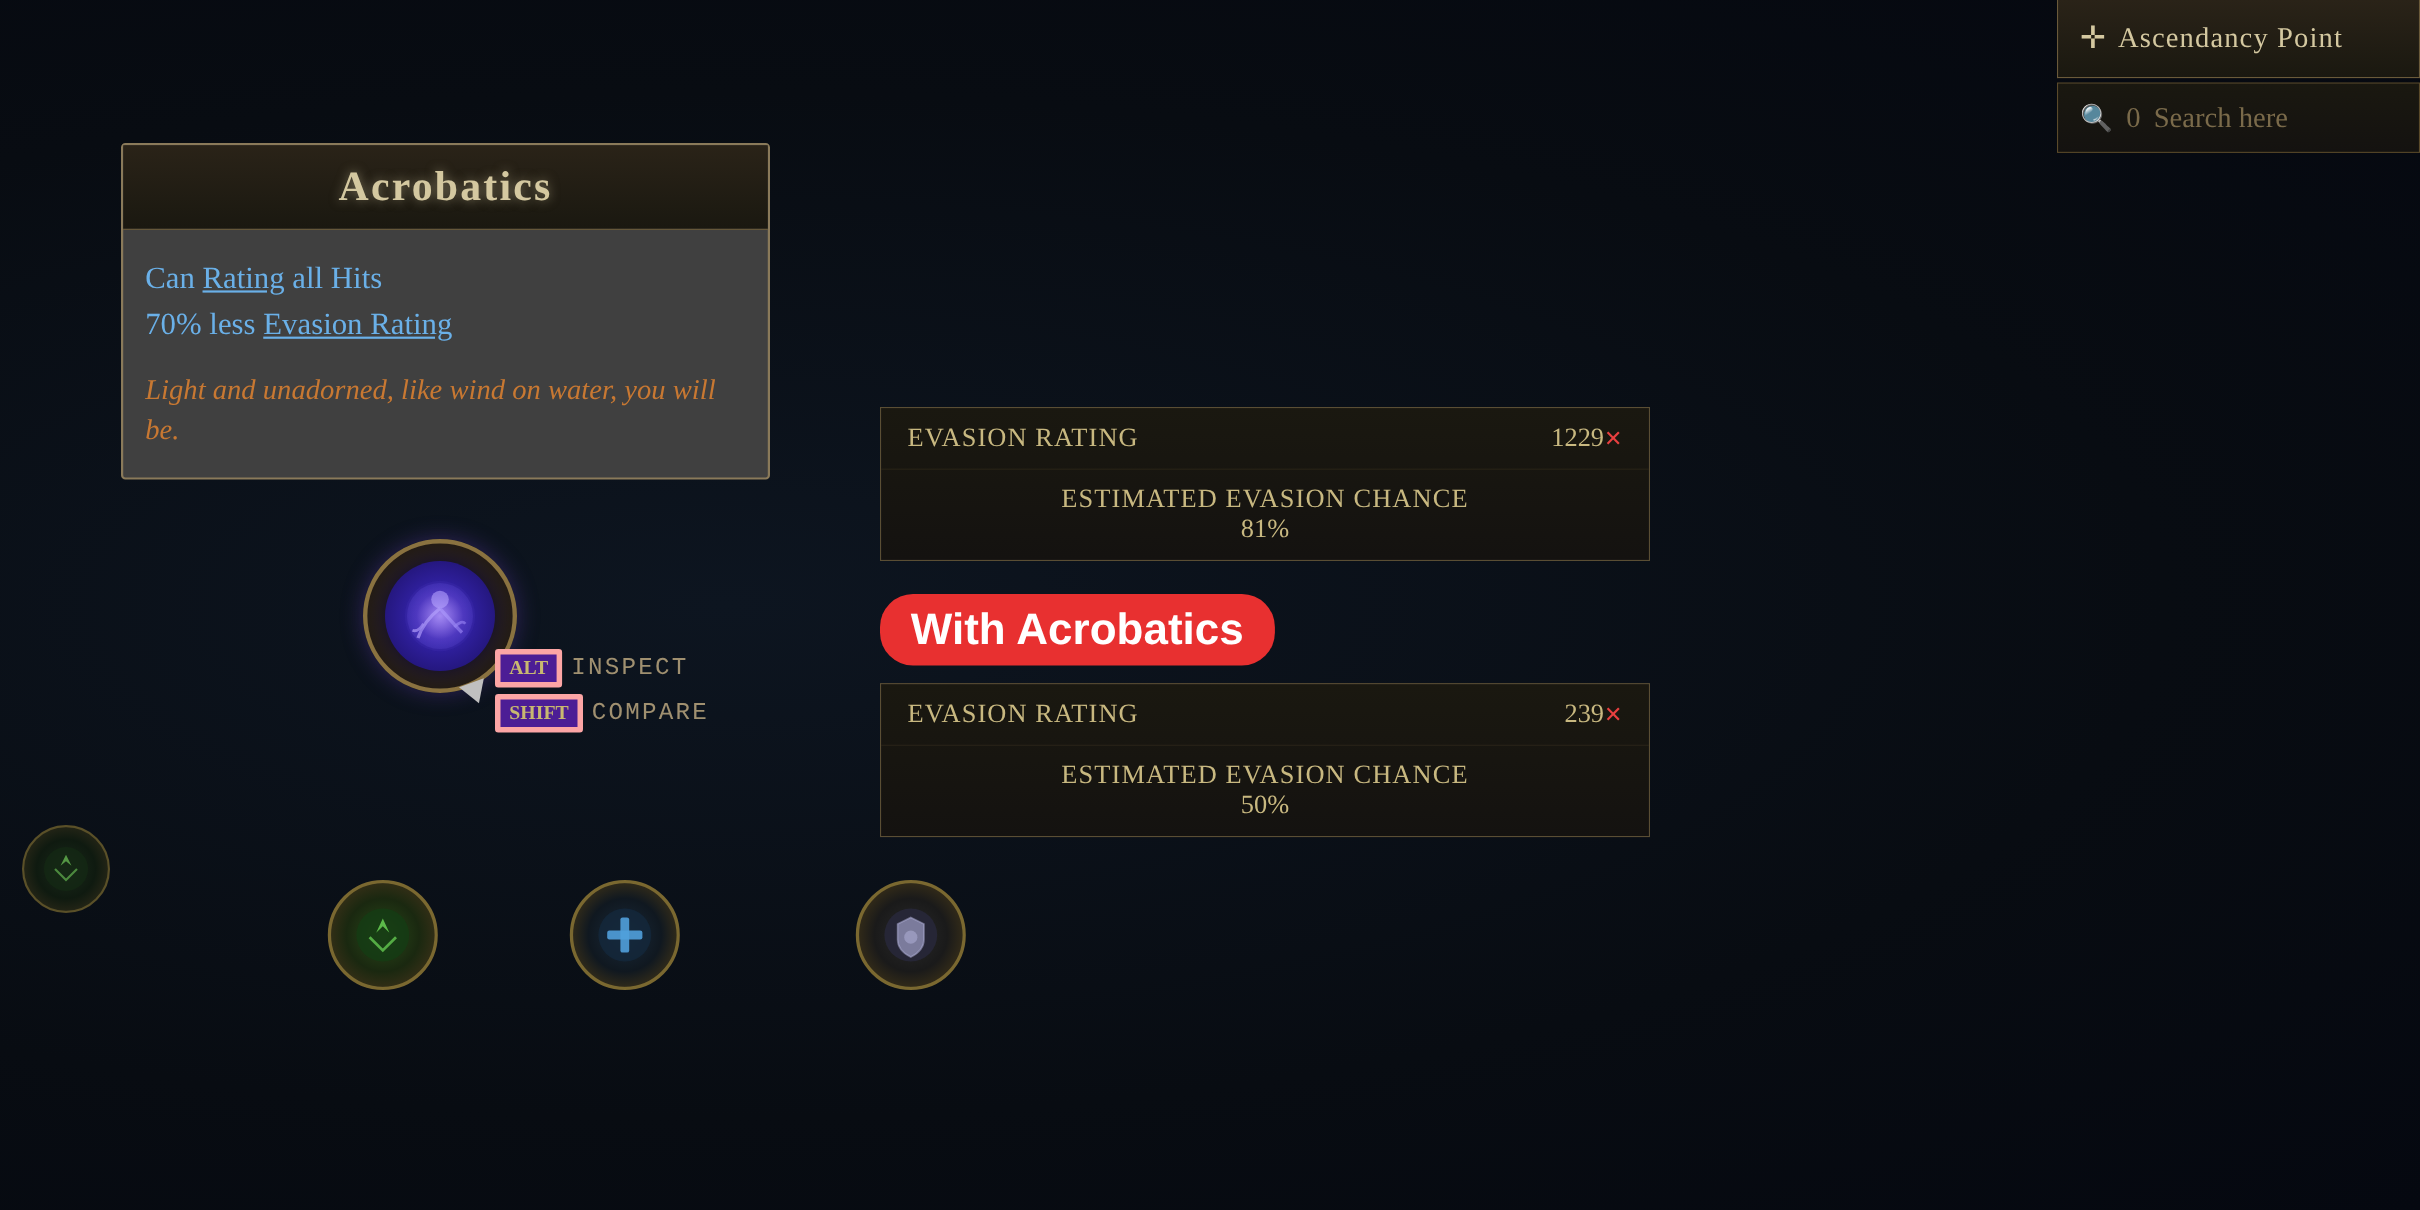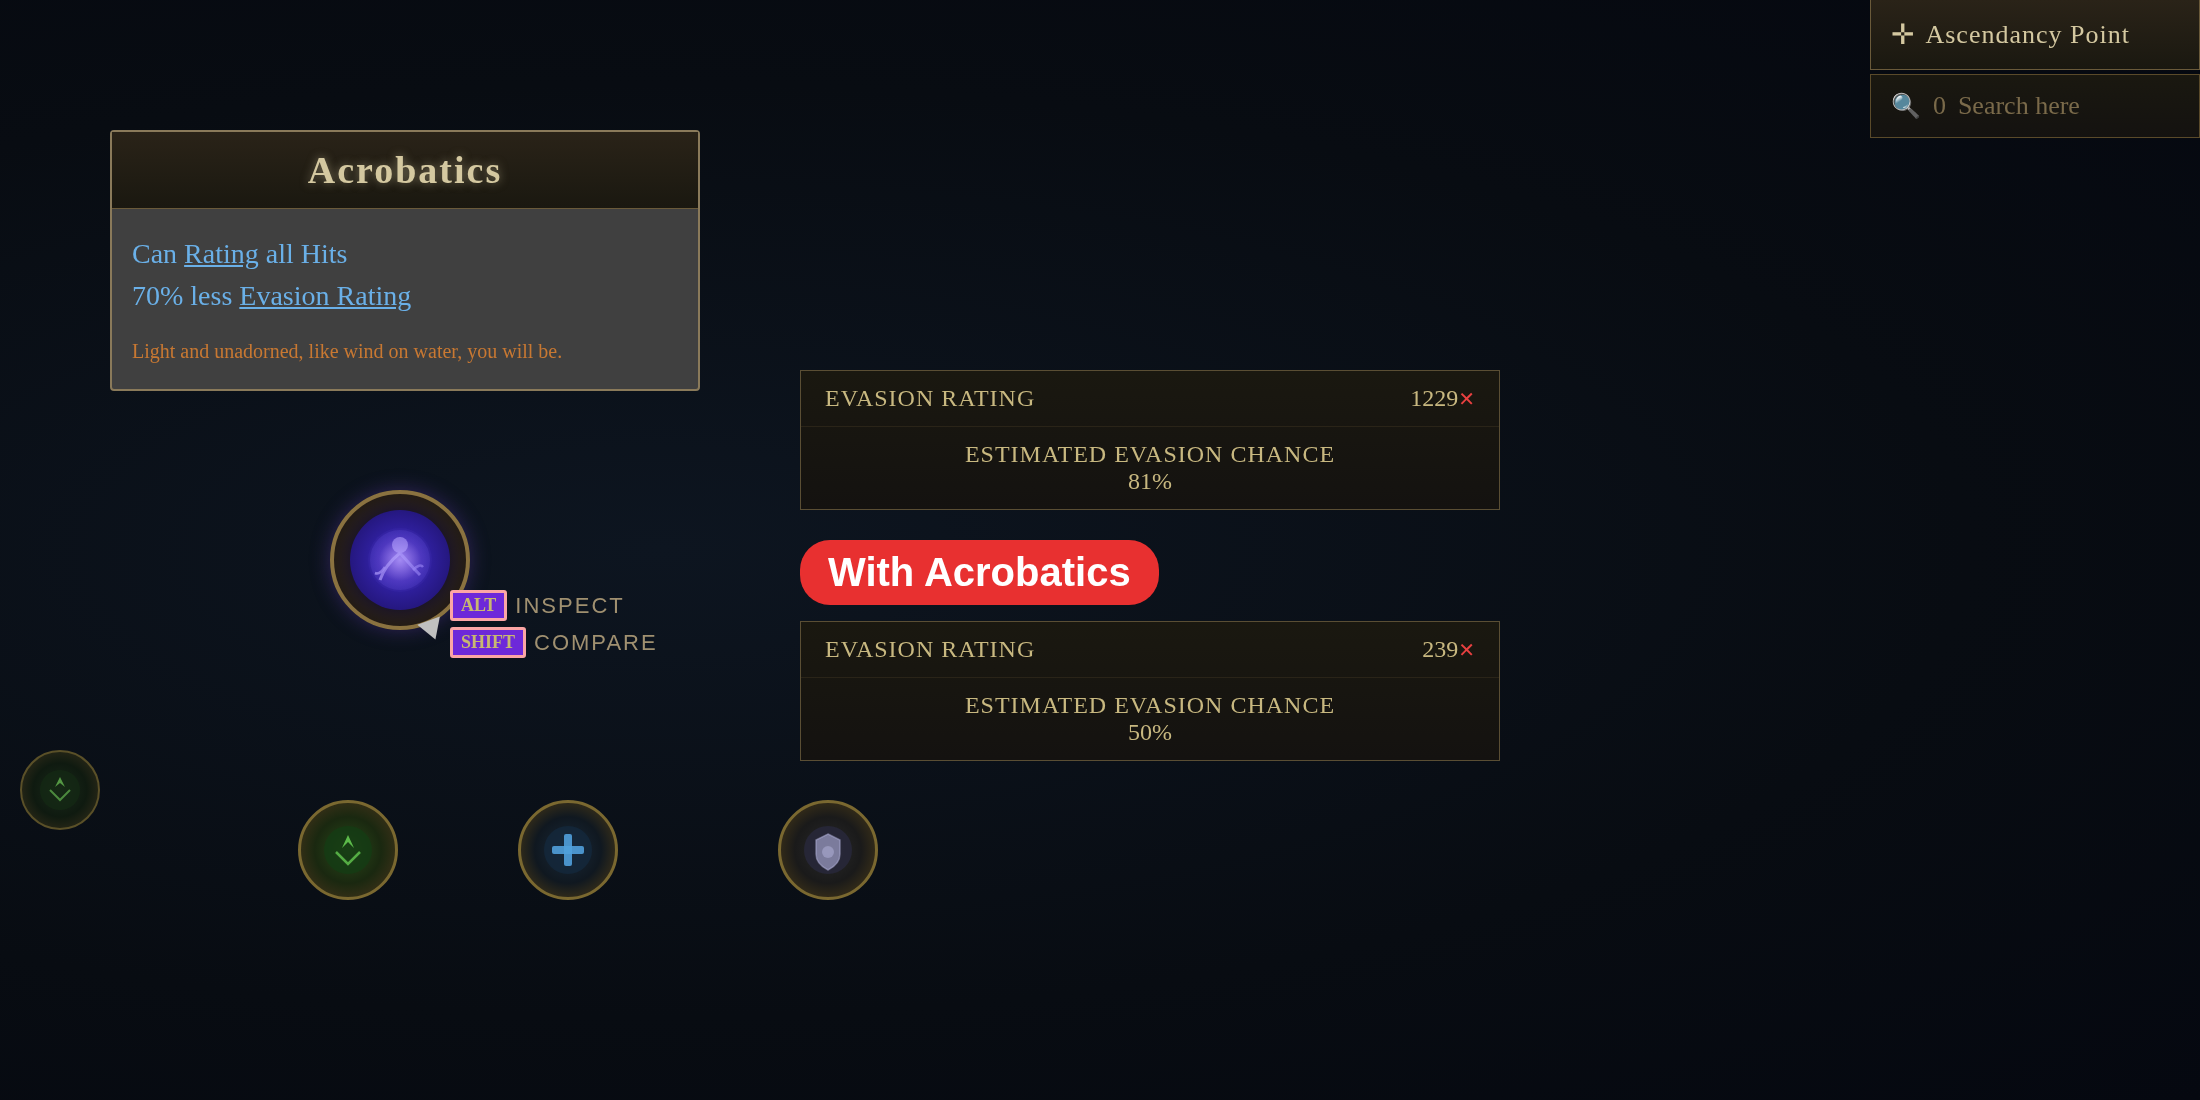--- a/index.html
+++ b/index.html
@@ -68,21 +68,22 @@
       line-height: 1.5;
       font-family: 'Georgia', serif;
     }
 
     .tooltip-stat-line u {
       text-decoration: underline;
     }
 
     .tooltip-flavor {
       color: #c87832;
-      font-size: 20px;
+      font-size: 26px;
+      font-style: italic;
       font-family: 'Georgia', serif;
       line-height: 1.4;
     }
 
     
     .skill-node {
       position: absolute;
       top: 490px;
       left: 330px;
       width: 140px;
@@ -125,34 +126,34 @@
     }
 
     .context-item {
       display: flex;
       align-items: center;
       gap: 8px;
       margin-bottom: 6px;
     }
 
     .context-key {
-      background: #6d28d9;
-      border: 3px solid #fca5a5;
+      background: #4c1d95;
+      border: 5px solid #fca5a5;
       color: #c8b870;
       font-size: 18px;
       padding: 2px 8px;
       border-radius: 3px;
       font-family: 'Georgia', serif;
       font-weight: bold;
     }
 
     .context-label {
       color: #a09070;
       font-size: 22px;
-      font-family: Liberation Sans, sans-serif;
+      font-family: Liberation Mono, monospace;
       letter-spacing: 2px;
       text-transform: uppercase;
     }
 
     
     .mouse-arrow {
       position: absolute;
       top: 620px;
       left: 420px;
       width: 0;

